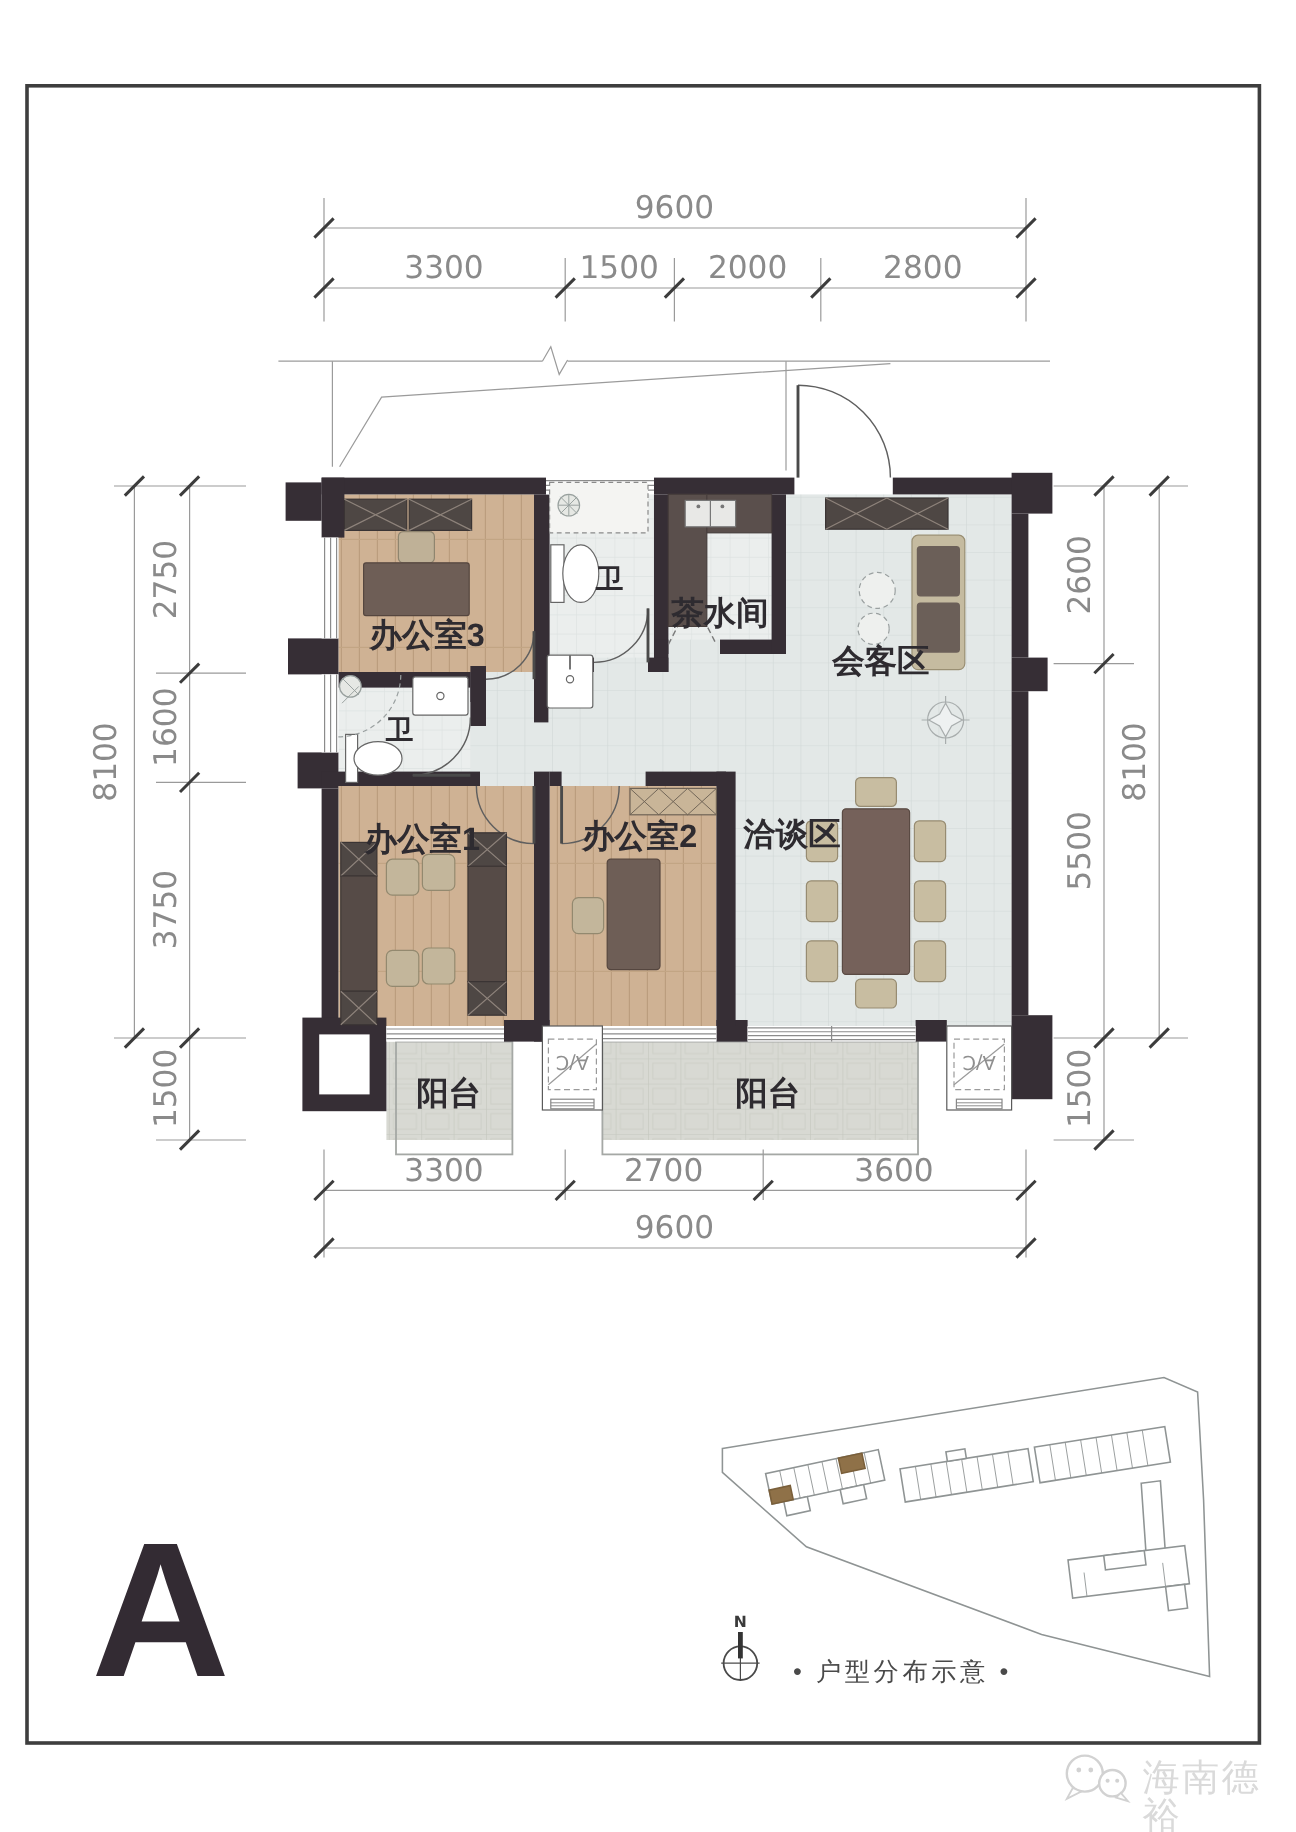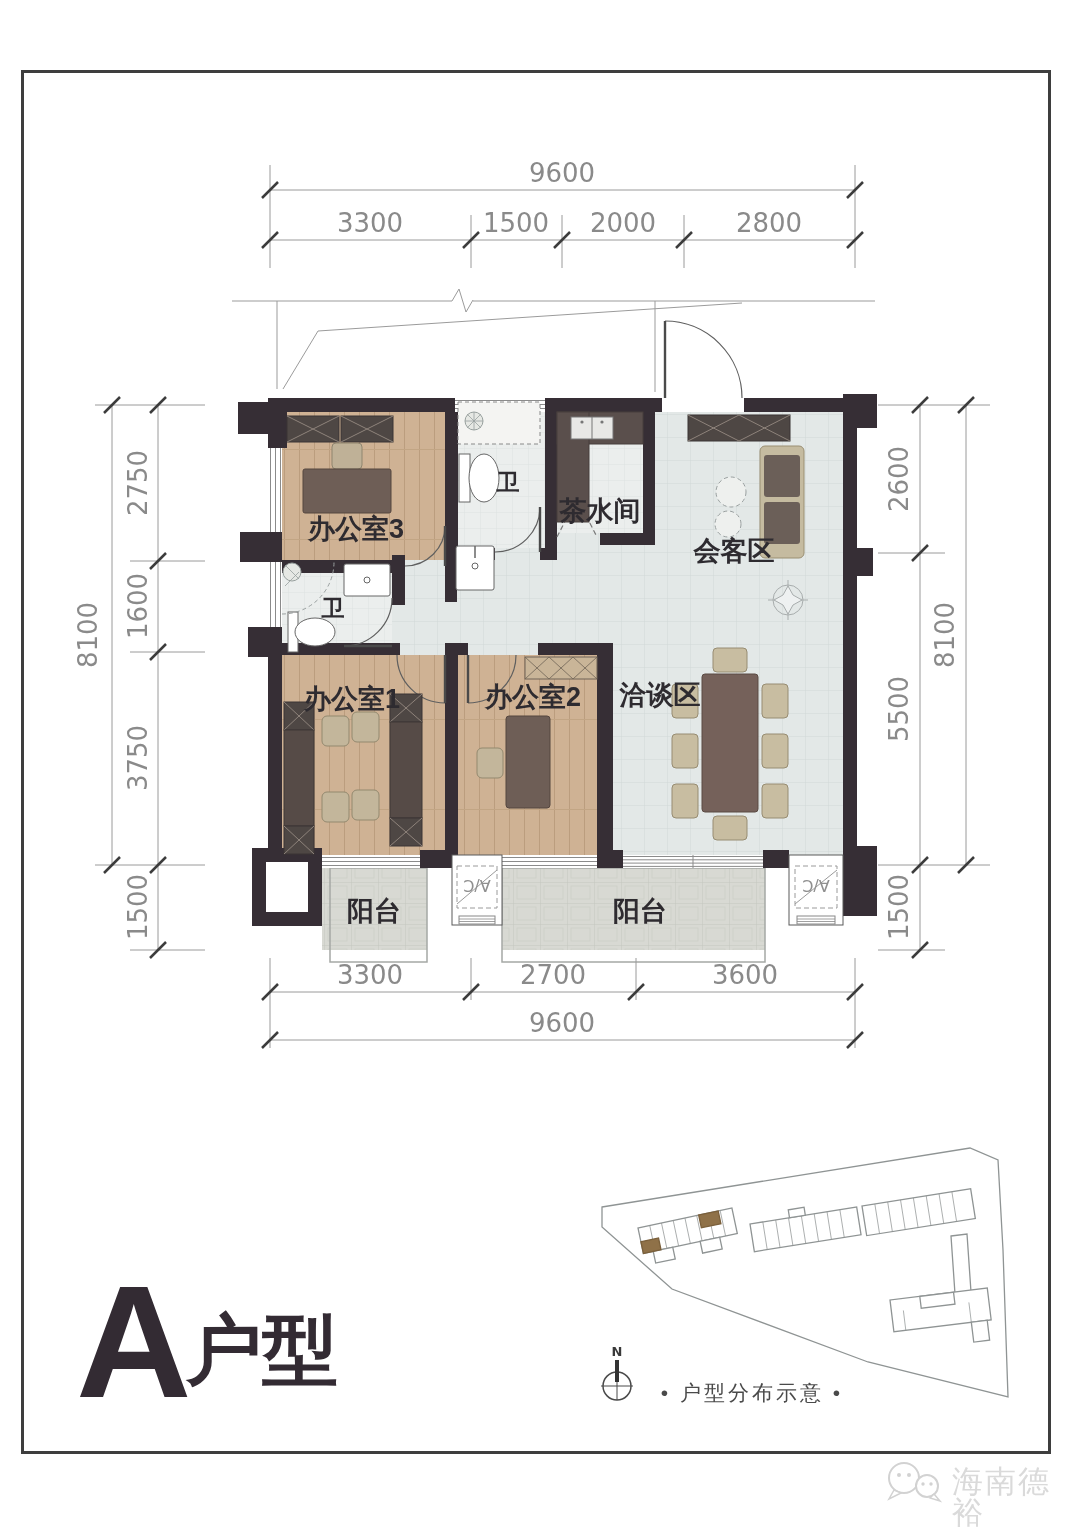--- a/index.html
+++ b/index.html
@@ -444,16 +444,15 @@
       <circle cx="15" cy="15" r="2" fill="#d2d2d2"></circle>
         <circle cx="25" cy="15" r="2" fill="#d2d2d2"></circle>
       <circle cx="43" cy="26" r="11" fill="#fff" stroke="#d2d2d2" stroke-width="2"></circle>
       <path d="M50 34 L56 41 L46 38 Z" fill="#fff" stroke="#d2d2d2" stroke-width="1.5"></path>
       <circle cx="39" cy="24" r="1.7" fill="#d2d2d2"></circle>
         <circle cx="47" cy="24" r="1.7" fill="#d2d2d2"></circle>
     </g>
   </svg>
 
   <div class="title-letter">A</div>
-  <div class="title-type">户型</div>
 
   <div class="watermark-text">海南德裕</div>
 </div>
 
 </body></html>

